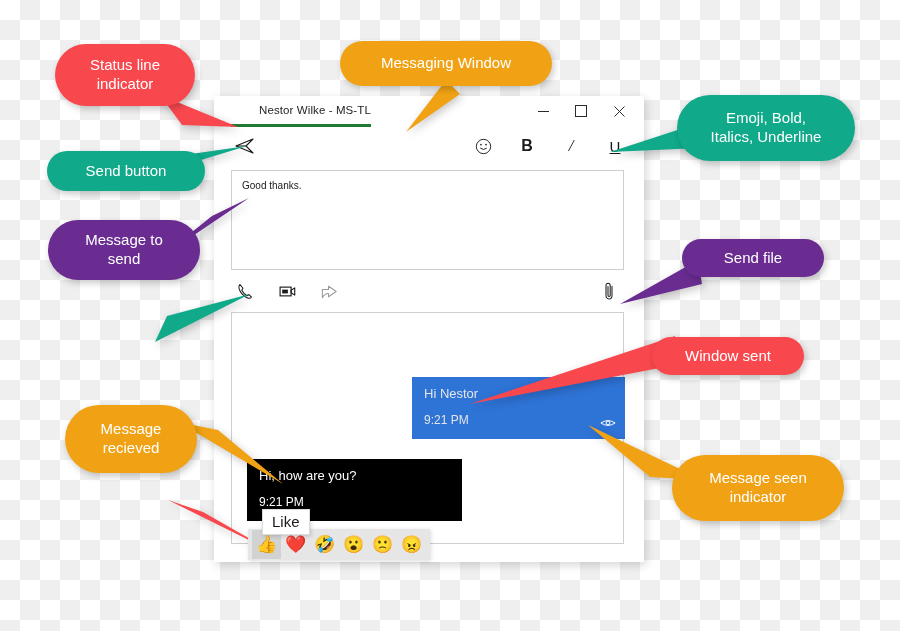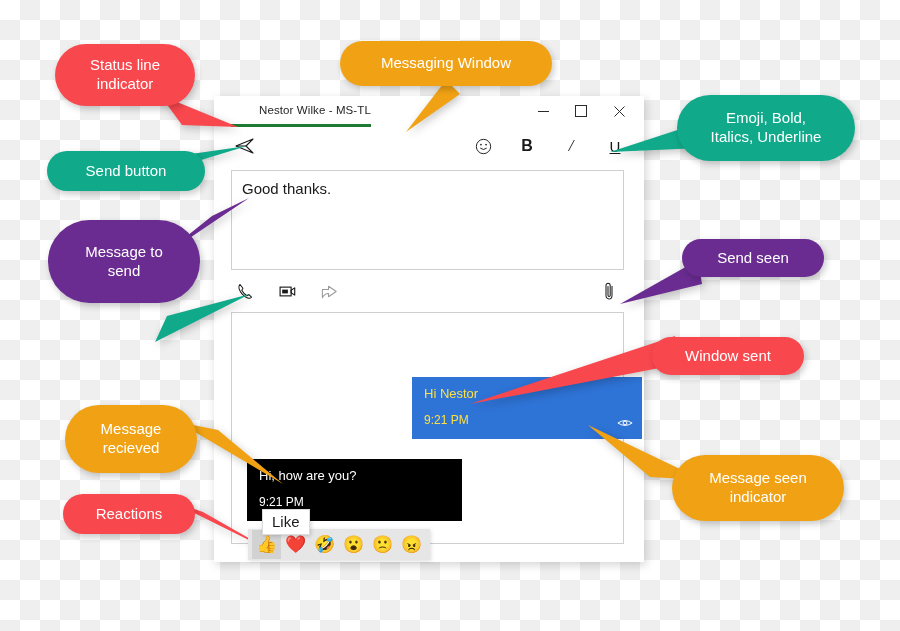--- a/index.html
+++ b/index.html
@@ -129,21 +129,21 @@
     width: 393px;
     height: 100px;
     border: 1px solid #cfcfcf;
     background: #fff;
     box-sizing: border-box;
   }
   .compose-text {
     position: absolute;
     left: 10px;
     top: 9px;
-    font-size: 15px;
+    font-size: 10px;
     color: #1a1a1a;
   }
 
   
   .action-row {
     position: absolute;
     left: 0;
     top: 184px;
     width: 100%;
     height: 26px;
@@ -184,24 +184,24 @@
     width: 393px;
     height: 232px;
     border: 1px solid #cfcfcf;
     background: #fff;
     box-sizing: border-box;
   }
   .bubble-sent {
     position: absolute;
     left: 180px;
     top: 64px;
-    width: 230px;
+    width: 213px;
     height: 62px;
     background: #2e73d6;
-    color: #fde047;
+    color: #e5e5e5;
     z-index: 3;
   }
   .bubble-sent .b-text {
     position: absolute;
     left: 12px;
     top: 9px;
     font-size: 13px;
   }
   .bubble-sent .b-time {
     position: absolute;
@@ -466,41 +466,38 @@
 
   <div class="callout c-teal" style="left:677px; top:95px; width:178px; height:66px;">
     <span style="white-space:pre-line">Emoji, Bold,
 Italics, Underline</span>
   </div>
 
   <div class="callout c-teal" style="left:47px; top:151px; width:158px; height:40px;">
     <span>Send button</span>
   </div>
 
-  <div class="callout c-purple" style="left:48px; top:220px; width:152px; height:83px;align-items:center;">
+  <div class="callout c-purple" style="left:48px; top:220px; width:152px; height:60px;align-items:center;">
     <span style="white-space:pre-line">Message to
 send</span>
   </div>
 
   <div class="callout c-purple" style="left:682px; top:239px; width:142px; height:38px;">
-    <span>Send seen</span>
+    <span>Send file</span>
   </div>
 
 
   <div class="callout c-red" style="left:652px; top:337px; width:152px; height:38px;">
     <span>Window sent</span>
   </div>
 
   <div class="callout c-orange" style="left:65px; top:405px; width:132px; height:68px;">
     <span style="white-space:pre-line">Message
 recieved</span>
   </div>
 
   <div class="callout c-orange" style="left:672px; top:455px; width:172px; height:66px;">
     <span style="white-space:pre-line">Message seen
 indicator</span>
   </div>
 
-  <div class="callout c-red" style="left:63px; top:494px; width:132px; height:40px;">
-    <span>Reactions</span>
-  </div>
 
 </div>
 
 </body></html>

